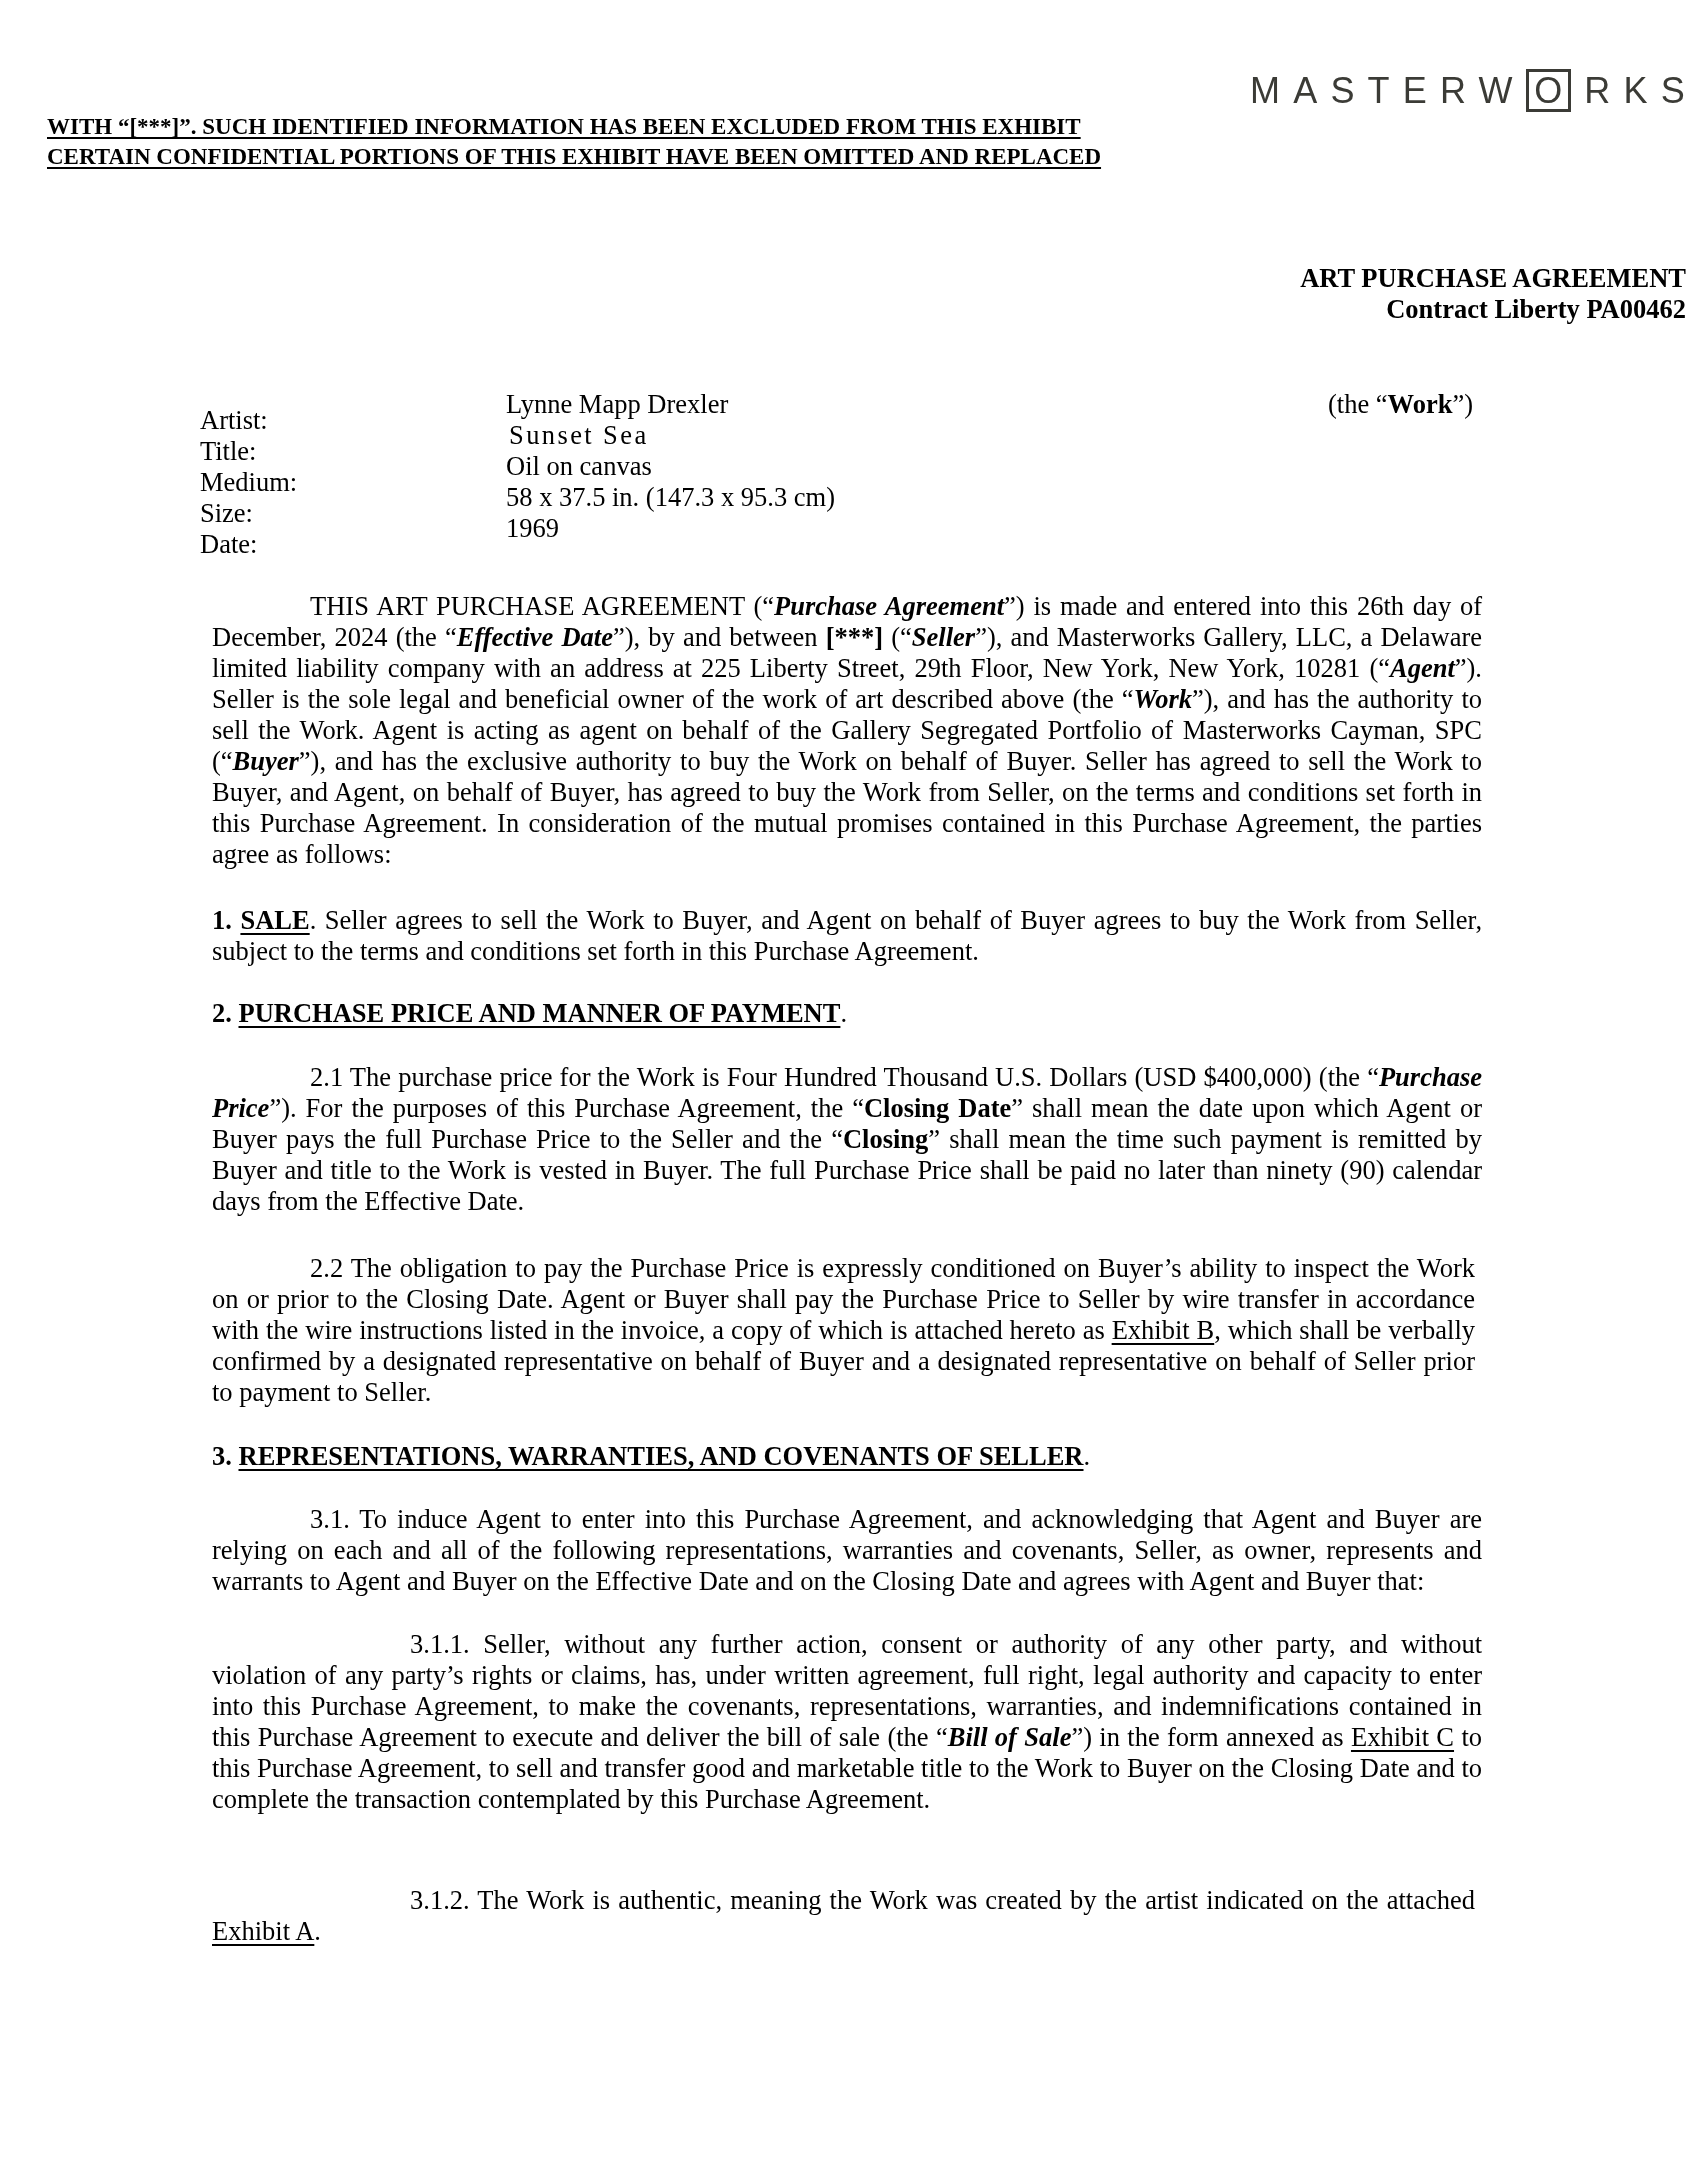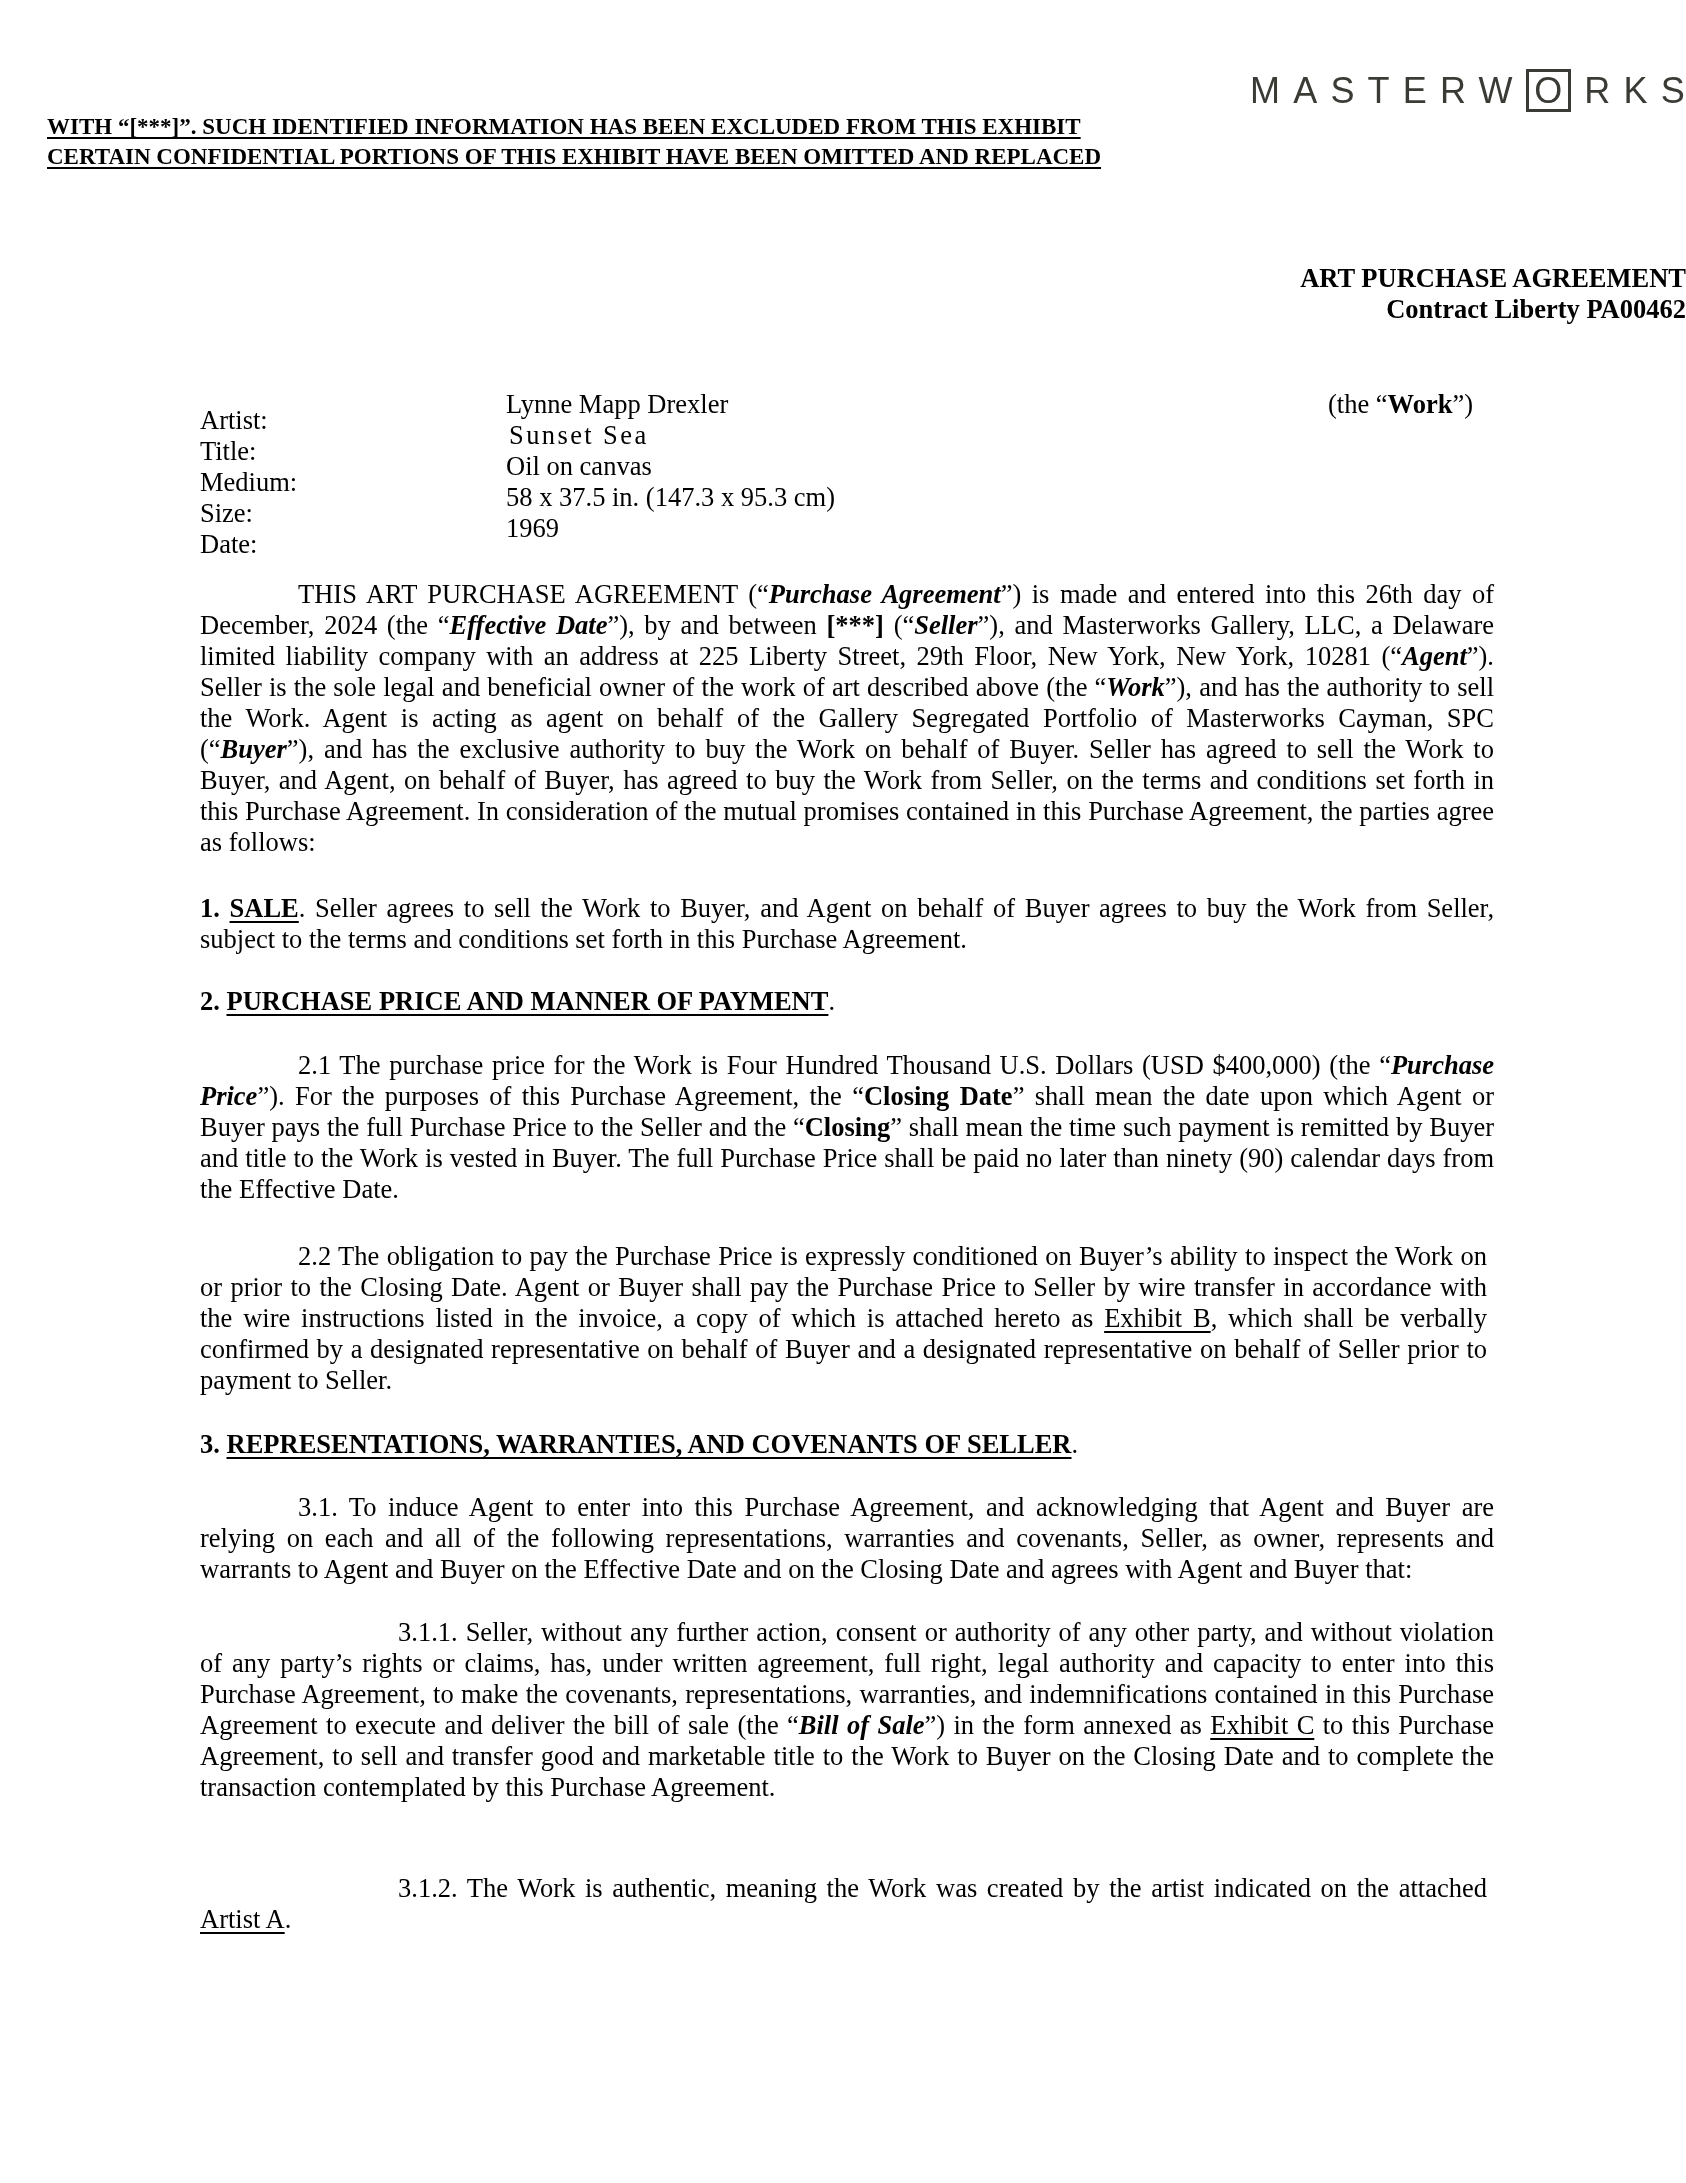--- a/index.html
+++ b/index.html
@@ -30,21 +30,21 @@
   .meta { position: absolute; left: 200px; top: 389px; width: 1293px; font-size: 26.5px; line-height: 31px; }
   .meta-row { position: relative; height: 31px; }
   .meta-label { position: absolute; left: 0; top: 16px; text-align: right; }
   .meta-value { position: absolute; left: 306px; top: 0; }
   .meta-value.spaced { letter-spacing: 2.4px; left: 309px; }
   .meta-work { position: absolute; left: 1128px; top: 0; }
   .body-text {
     position: absolute; left: 200px; width: 1294px;
     font-size: 26.5px; line-height: 31px; text-align: justify;
   }
-  .body-text p { margin: 0; }
+  .body-text p { margin: 12px; }
   .ind1 { text-indent: 98px; }
   .ind2 { text-indent: 198px; }
   .u { text-decoration: underline; text-decoration-thickness: 1.8px; text-underline-offset: 3.6px; }
   b, strong { font-weight: bold; }
   .bi { font-weight: bold; font-style: italic; }
 </style>
 </head>
 <body>
 
 <div class="logo">
@@ -113,15 +113,15 @@
 
 <div class="body-text" style="top:1492px;">
   <p class="ind1">3.1. To induce Agent to enter into this Purchase Agreement, and acknowledging that Agent and Buyer are relying on each and all of the following representations, warranties and covenants, Seller, as owner, represents and warrants to Agent and Buyer on the Effective Date and on the Closing Date and agrees with Agent and Buyer that:</p>
 </div>
 
 <div class="body-text" style="top:1617px;">
   <p class="ind2"><span>3.1.1. Seller, without any further action, consent or authority of any other party, and without violation of any party’s rights or claims, has, under written agreement, full right, legal authority and capacity to enter into this Purchase Agreement, to make the covenants, representations, warranties, and indemnifications contained in this Purchase Agreement to execute and deliver the bill of sale (the “</span><span class="bi">Bill of Sale</span><span>”) in the form annexed as </span><a class="u" style="color:#000;">Exhibit C</a><span> to this Purchase Agreement, to sell and transfer good and marketable title to the Work to Buyer on the Closing Date and to complete the transaction contemplated by this Purchase Agreement.</span></p>
 </div>
 
 <div class="body-text" style="top:1873px; width:1287px;">
-  <p class="ind2"><span>3.1.2. The Work is authentic, meaning the Work was created by the artist indicated on the attached </span><a class="u" style="color:#000;">Artist A</a><span>.</span></p>
+  <p class="ind2"><span>3.1.2. The Work is authentic, meaning the Work was created by the artist indicated on the attached </span><a class="u" style="color:#000;">Exhibit A</a><span>.</span></p>
 </div>
 
 
 </body></html>

